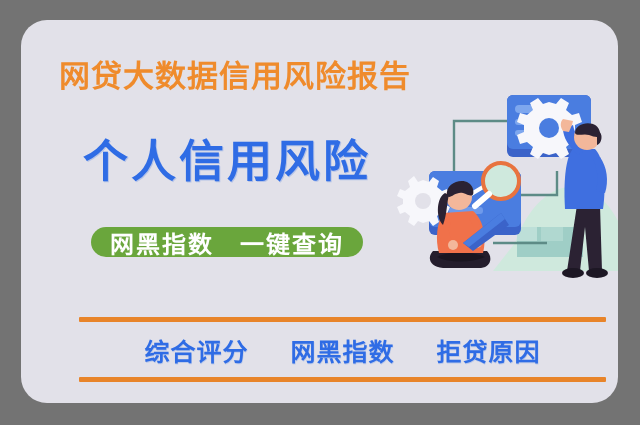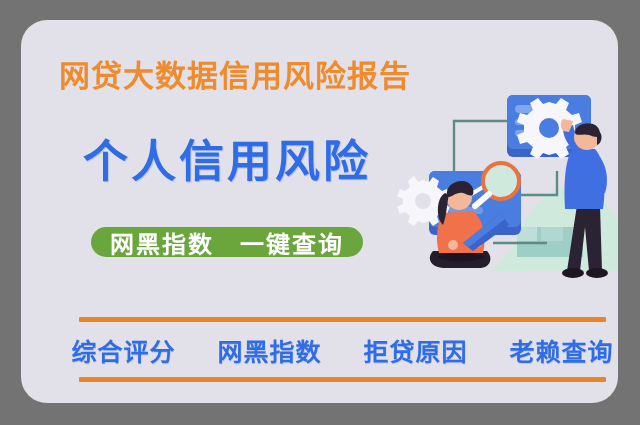--- a/index.html
+++ b/index.html
@@ -222,19 +222,18 @@
     <div class="pill">
       <span class="pill-text">网黑指数　一键查询</span>
     </div>
 
     <div class="rule rule-top"></div>
 
     <div class="features">
       <span class="feature-item">综合评分</span>
       <span class="feature-item">网黑指数</span>
       <span class="feature-item">拒贷原因</span>
-      <span class="feature-item">老赖查询</span>
     </div>
 
     <div class="rule rule-bottom"></div>
 
   </div>
 </div>
 
 </body></html>

